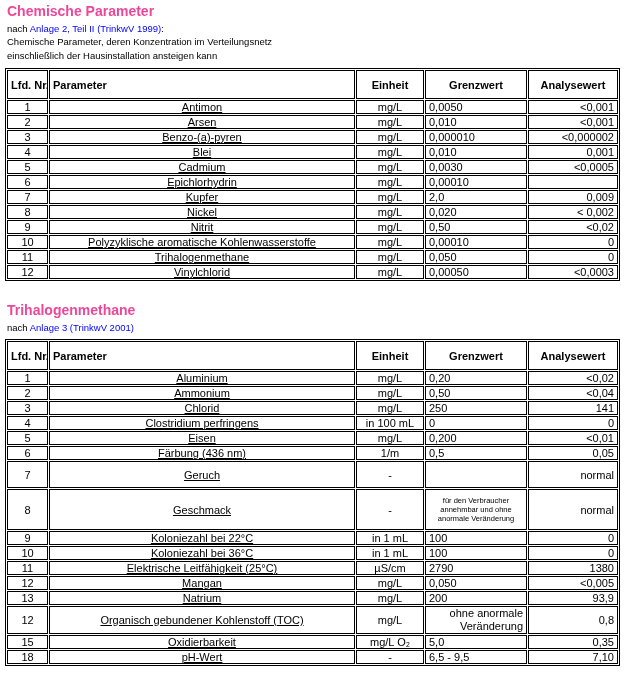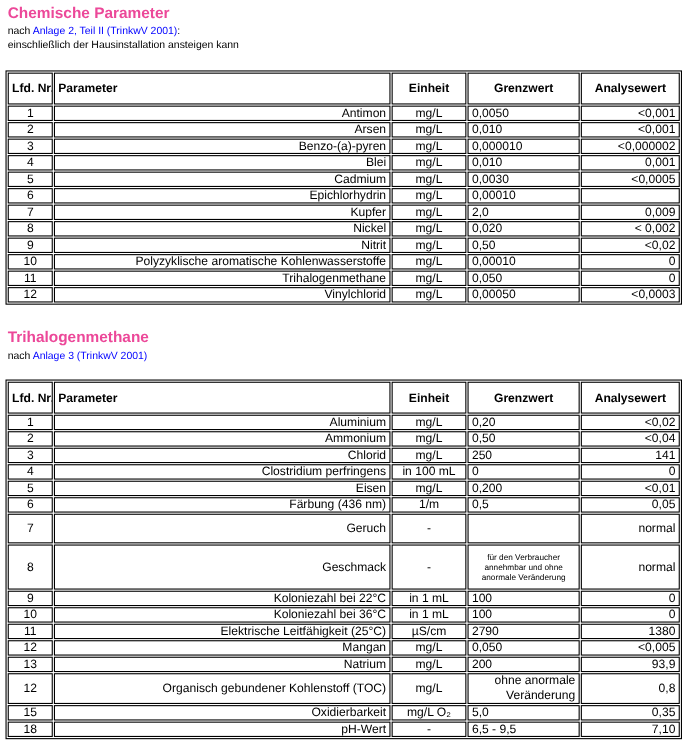--- a/index.html
+++ b/index.html
@@ -14,53 +14,54 @@
     font-size:14px;font-weight:bold;color:#ec4899;
     margin:0 0 2px 2px;line-height:17px;
   }
   .subtitle{font-size:9.5px;margin:0 0 0 2px;line-height:13px;}
   .subtitle a{color:#0000ff;text-decoration:none;cursor:pointer;}
   .desc{font-size:9.5px;margin-left:2px;line-height:14px;}
 
   table.param-table{
     border-collapse:separate;border-spacing:1px;
     border:1px solid #000;background:#fff;
-    table-layout:fixed;width:613px;margin-top:15px;
+    table-layout:fixed;width:613px;margin-top:5px;
   }
   .param-table th,.param-table td{
     border:1px solid #000;box-sizing:border-box;
     font-size:11px;padding:0 3px;vertical-align:middle;
     overflow:hidden;white-space:nowrap;background:#fff;
   }
   .param-table th{height:29px;font-weight:bold;text-align:center;}
   .param-table th.col-parameter{text-align:left;}
   .param-table td{height:13px;}
   tr.row-tall td{height:27px;}
   tr.row-xl td{height:41px;}
   td.c-nr{text-align:center;}
-  td.c-param{text-align:right;}
+  td.c-param{text-align:center;text-decoration:underline;}
   td.c-unit{text-align:center;}
   td.c-grenz{text-align:left;}
   td.c-ana{text-align:right;}
   td.grenz-note{
     font-size:7.5px;text-align:center;white-space:pre-line;
     line-height:9px;padding:0 1px;
   }
   td.grenz-wrap{white-space:pre-line;line-height:13px;text-align:right;}
 
   .section2{margin-top:21px;}
 </style>
 </head>
 <body>
 
 <div class="page">
 
   <div class="section">
     <h1 class="section-title">Chemische Parameter</h1>
-    <div class="subtitle"><span>nach </span><a>Anlage 2, Teil II (TrinkwV 2001)</a><span>:</span></div>
+    <div class="subtitle"><span>nach </span><a>Anlage 2, Teil II (TrinkwV 1999)</a><span>:</span></div>
+    <div class="desc">Chemische Parameter, deren Konzentration im Verteilungsnetz</div>
     <div class="desc">einschließlich der Hausinstallation ansteigen kann</div>
     <table class="param-table" id="table1">
       <colgroup>
         <col style="width:41px">
           <col style="width:306px">
           <col style="width:68px">
         <col style="width:102px">
           <col style="width:90px">
       </colgroup>
       <thead>

